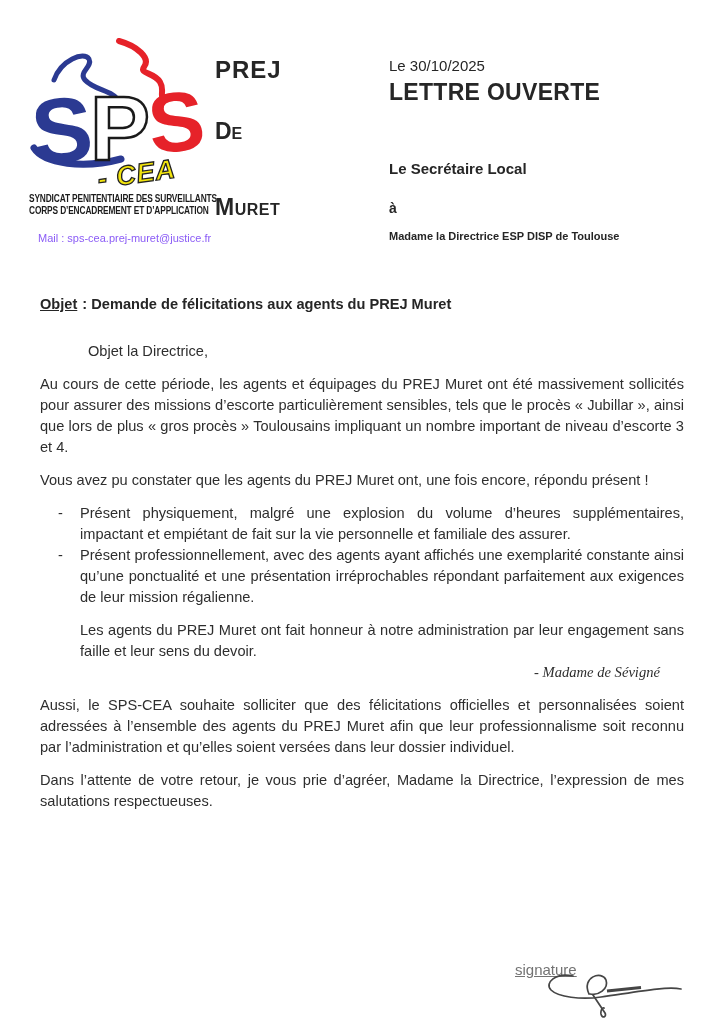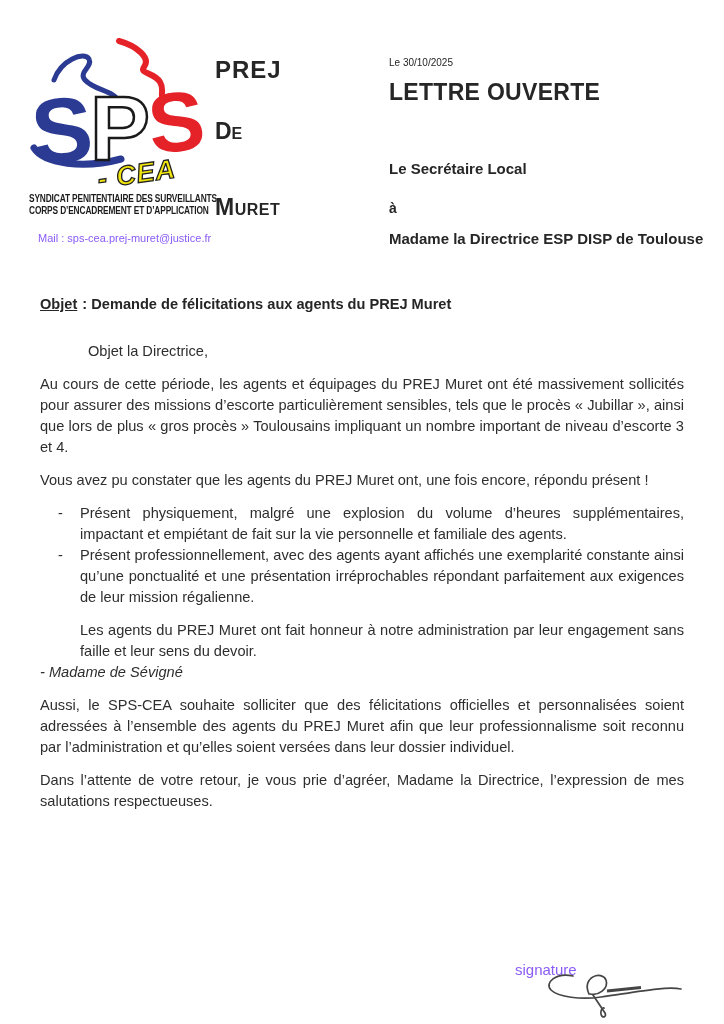--- a/index.html
+++ b/index.html
@@ -30,46 +30,46 @@
   }
 
   .unit { position: absolute; left: 215px; top: 56px; color: #262626; font-weight: bold; }
   .unit div { position: absolute; left: 0; white-space: nowrap; }
   .unit-1 { top: 0;   font-size: 24px; letter-spacing: 1px; }
   .unit-2 { top: 62px;  font-size: 23px; font-variant: small-caps; }
   .unit-3 { top: 138px; font-size: 23px; font-variant: small-caps; letter-spacing: 0.5px; }
 
   .right-col { position: absolute; left: 389px; top: 0; width: 330px; color: #262626; }
   .right-col div { position: absolute; left: 0; white-space: nowrap; }
-  .rc-date      { top: 57px;  font-size: 10px; }
+  .rc-date      { top: 57px;  font-size: 15px; }
   .rc-title     { top: 79px;  font-size: 23px; font-weight: bold; letter-spacing: 0.3px; }
   .rc-sender    { top: 160px; font-size: 15px; font-weight: bold; }
   .rc-particle  { top: 200px; font-size: 14px; font-weight: bold; }
-  .rc-recipient { top: 230px; font-size: 15px; font-weight: bold; }
+  .rc-recipient { top: 230px; font-size: 11px; font-weight: bold; }
 
   
   .body-text {
     position: absolute; left: 40px; top: 294px; width: 644px;
     font-size: 14.6px; line-height: 21px; text-align: justify;
   }
   .body-text p { margin-top: 12px; }
   .subject { margin-top: 0 !important; font-weight: bold; color: #262626; }
   .subject .u { text-decoration: underline; padding-right: 1px; }
   .salutation { margin-top: 26px !important; padding-left: 48px; }
   .indented { padding-left: 40px; }
   ul.bullets { list-style: none; margin-top: 12px; }
   ul.bullets li { display: flex; }
   ul.bullets .dash { flex: none; width: 22px; margin-left: 18px; }
   ul.bullets .btxt { flex: 1; text-align: justify; }
   .quote { font-style: italic; text-align: justify; text-align-last: justify; }
-  .attribution { margin-top: 0 !important; font-style: italic; text-align: left; padding-right: 24px; }
+  .attribution { margin-top: 0 !important; font-style: italic; text-align: right; padding-right: 24px; font-family: Liberation Serif, serif; }
 
   
   .sig-block { position: absolute; left: 515px; top: 958px; width: 200px; height: 60px; }
-  .sig-label { position: absolute; left: 0; top: 3px; font-size: 15px; color: #8b5cf6; }
+  .sig-label { position: absolute; left: 0; top: 3px; font-size: 15px; color: #737373; text-decoration: underline; }
   .sig-scribble { position: absolute; left: 26px; top: 8px; }
 </style>
 </head>
 <body>
 
 <div class="page">
 
   <svg class="logo-svg" width="190" height="152" viewBox="0 0 190 152">
 
     <path d="M 28,42 C 35,22 58,13 63,21 C 67,29 52,34 59,42 C 69,53 88,52 93,64" fill="none" stroke="#2b3a92" stroke-width="5" stroke-linecap="round"></path>
@@ -113,21 +113,21 @@
     <p class="salutation">Objet la Directrice,</p>
 
 
     <p>Au cours de cette période, les agents et équipages du PREJ Muret ont été massivement sollicités pour assurer des missions d’escorte particulièrement sensibles, tels que le procès « Jubillar », ainsi que lors de plus « gros procès » Toulousains impliquant un nombre important de niveau d’escorte 3 et 4.</p>
 
     <p>Vous avez pu constater que les agents du PREJ Muret ont, une fois encore, répondu présent !</p>
 
     <ul class="bullets">
       <li>
         <span class="dash">-</span>
-        <span class="btxt">Présent physiquement, malgré une explosion du volume d’heures supplémentaires, impactant et empiétant de fait sur la vie personnelle et familiale des agents.</span>
+        <span class="btxt">Présent physiquement, malgré une explosion du volume d’heures supplémentaires, impactant et empiétant de fait sur la vie personnelle et familiale des assurer.</span>
       </li>
       <li>
         <span class="dash">-</span>
         <span class="btxt">Présent professionnellement, avec des agents ayant affichés une exemplarité constante ainsi qu’une ponctualité et une présentation irréprochables répondant parfaitement aux exigences de leur mission régalienne.</span>
       </li>
     </ul>
 
     <p class="indented">Les agents du PREJ Muret ont fait honneur à notre administration par leur engagement sans faille et leur sens du devoir.</p>
 
 

